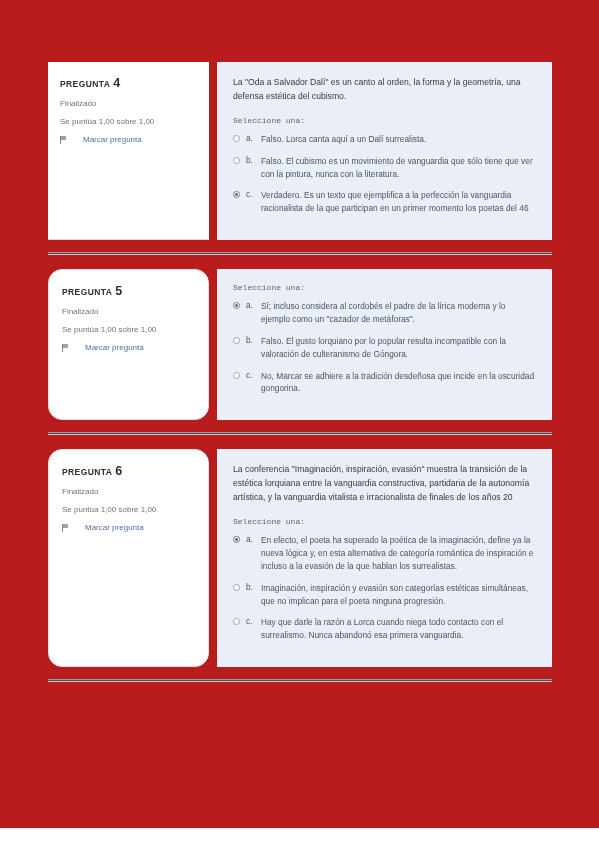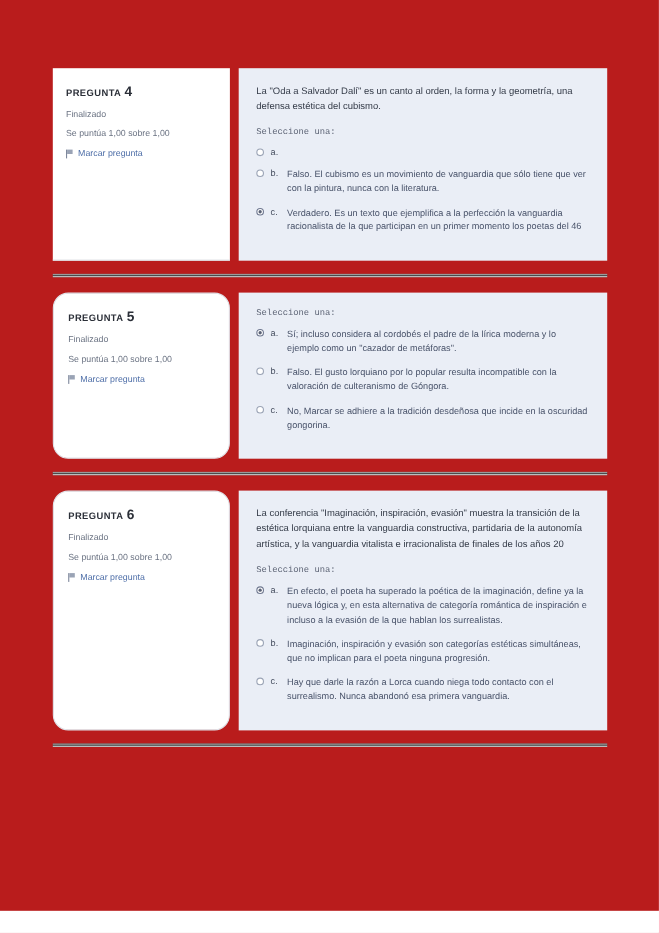--- a/index.html
+++ b/index.html
@@ -76,21 +76,21 @@
     font-size: 8px;
     color: #6b7383;
     margin: 0 0 8px 0;
     line-height: 1.25;
   }
   .q-flag {
     font-size: 8px;
     color: #4f6fa8;
     display: flex;
     align-items: center;
-    gap: 4px;
+    gap: 16px;
     margin-top: 2px;
     cursor: pointer;
   }
   .flag-icon {
     display: inline-block;
     width: 7px;
     height: 8px;
     position: relative;
     flex: 0 0 7px;
   }
@@ -192,20 +192,21 @@
             <span>Marcar pregunta</span>
           </div>
         </div>
         <div class="q-content">
           <div class="q-text">La "Oda a Salvador Dalí" es un canto al orden, la forma y la geometría, una defensa estética del cubismo.</div>
           <div class="q-prompt">Seleccione una:</div>
           <ul class="answers">
             <li class="answer">
               <span class="radio"></span>
               <span class="ans-letter">a.</span>
+              <span class="ans-text">Falso. Lorca canta aquí a un Dalí surrealista.</span>
             </li>
             <li class="answer">
               <span class="radio"></span>
               <span class="ans-letter">b.</span>
               <span class="ans-text">Falso. El cubismo es un movimiento de vanguardia que sólo tiene que ver con la pintura, nunca con la literatura.</span>
             </li>
             <li class="answer">
               <span class="radio checked"></span>
               <span class="ans-letter">c.</span>
               <span class="ans-text">Verdadero. Es un texto que ejemplifica a la perfección la vanguardia racionalista de la que participan en un primer momento los poetas del 46</span>

